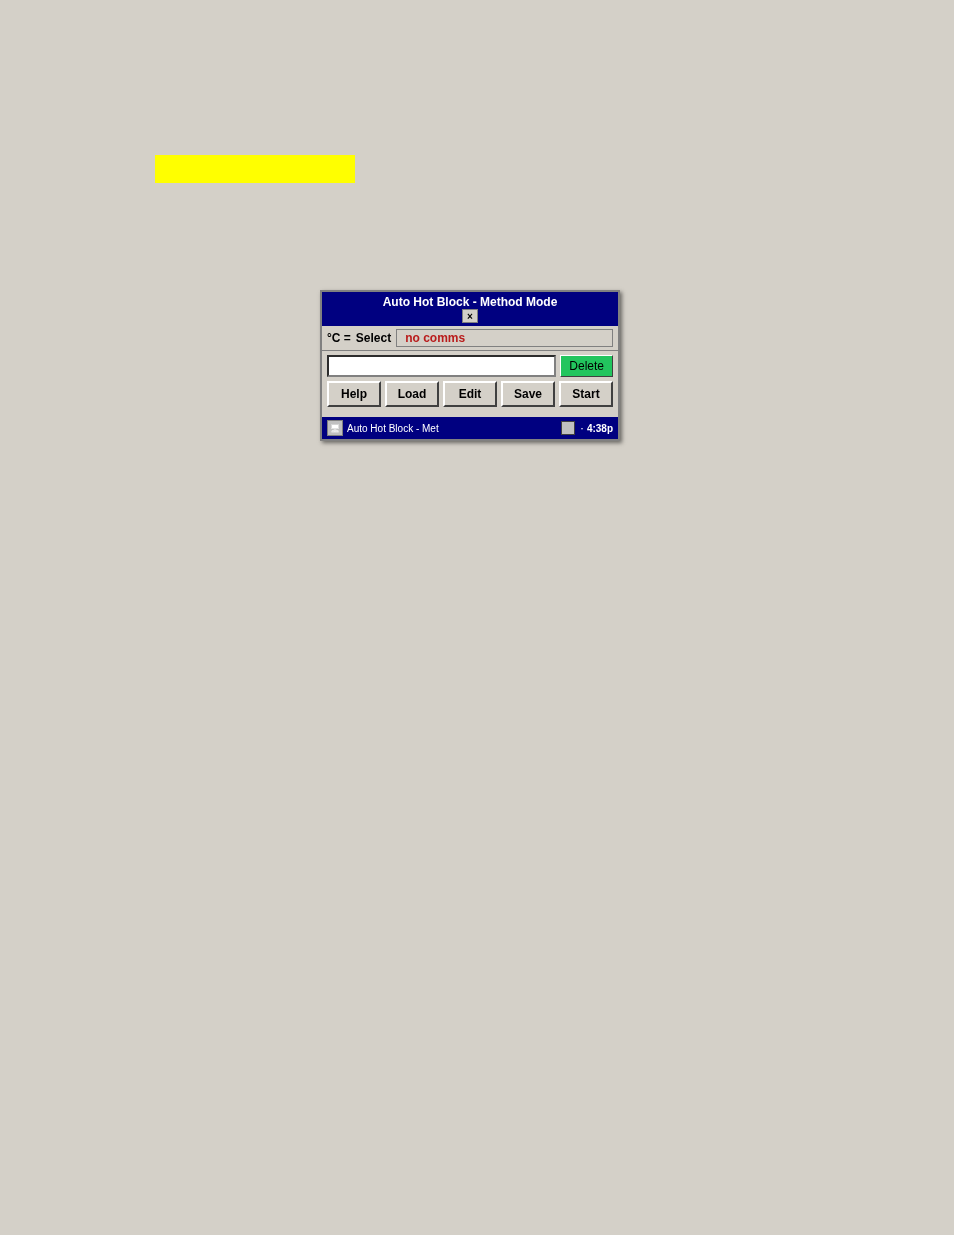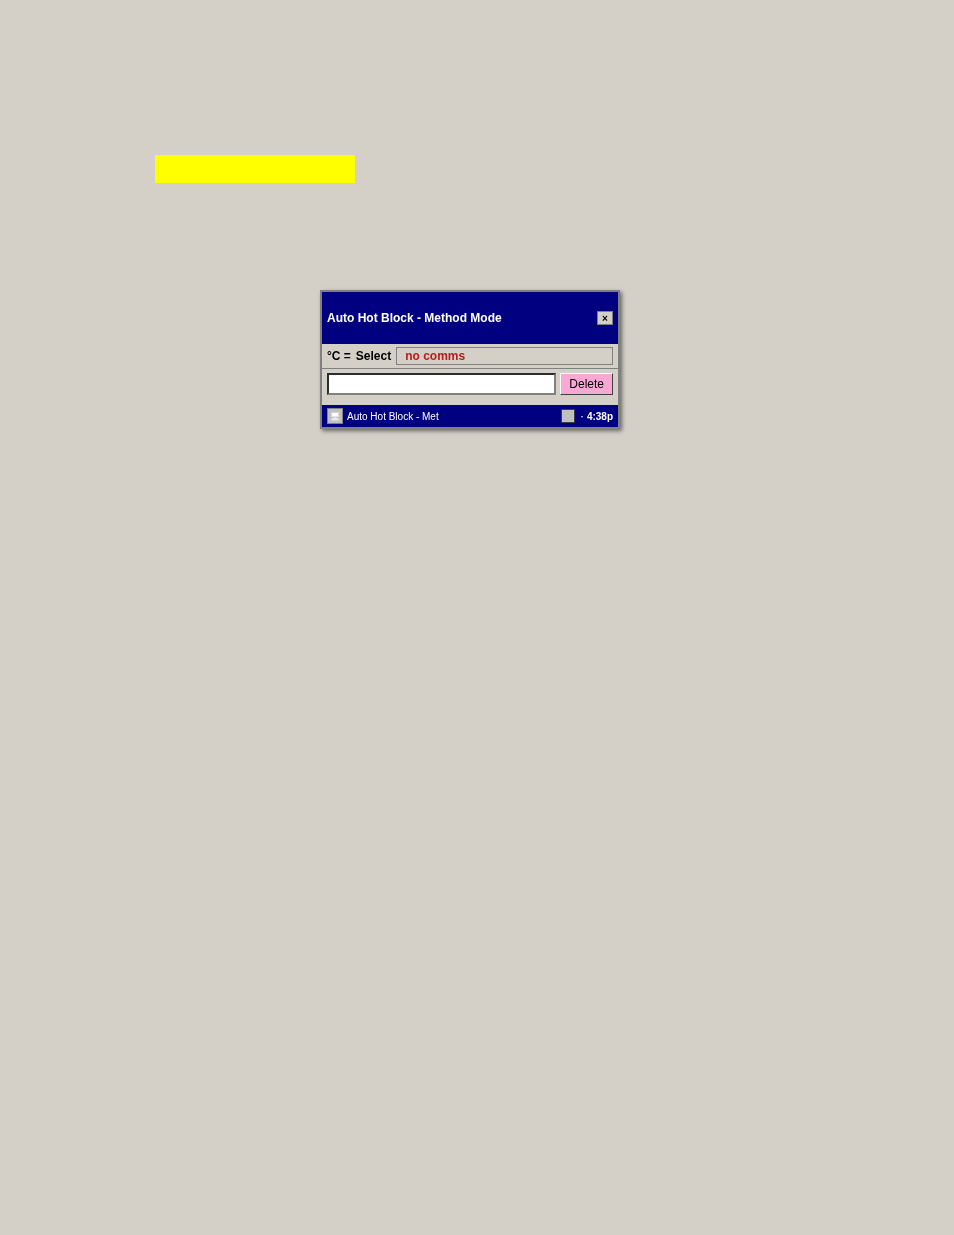--- a/index.html
+++ b/index.html
@@ -37,23 +37,24 @@
       box-shadow: 2px 2px 4px rgba(0,0,0,0.5);
     }
 
     
     .title-bar {
       background-color: #000080;
       color: white;
       display: flex;
       align-items: center;
       justify-content: space-between;
-      padding: 19px 5px;
-      font-weight: bold;
-      font-size: 12px;
+      padding: 3px 5px;
+      font-weight: bold;
+      font-size: 12px;
+      flex-direction: column;
     }
 
     .title-bar-title {
       color: white;
       font-weight: bold;
       font-size: 12px;
     }
 
     .title-bar-close {
       background-color: #d4d0c8;
@@ -110,21 +111,21 @@
     .text-input {
       flex: 1;
       height: 22px;
       border: 2px inset #808080;
       background: white;
       padding: 2px 4px;
       font-size: 12px;
     }
 
     .delete-btn {
-      background-color: #f9a8d4;
+      background-color: #22c55e;
       border-top: 1px solid #ffffff;
       border-left: 1px solid #ffffff;
       border-right: 1px solid #404040;
       border-bottom: 1px solid #404040;
       padding: 2px 8px;
       font-size: 12px;
       cursor: pointer;
       height: 22px;
     }
 
@@ -310,20 +311,27 @@
   </div>
 
   <div class="content-area">
 
     <div class="input-row">
       <input type="text" class="text-input" value="" style="">
       <button class="delete-btn">Delete</button>
     </div>
 
 
+    <div class="button-row">
+      <button class="action-btn">Help</button>
+      <button class="action-btn">Load</button>
+      <button class="action-btn">Edit</button>
+      <button class="action-btn">Save</button>
+      <button class="action-btn">Start</button>
+    </div>
 
 
   </div>
 
   <div class="taskbar">
     <span class="taskbar-icon">🖥</span>
     <span class="taskbar-text">Auto Hot Block - Met</span>
     <span class="taskbar-grid-icon"></span>
     <span style="margin: 0 3px;">·</span>
     <span class="taskbar-time">4:38p</span>

